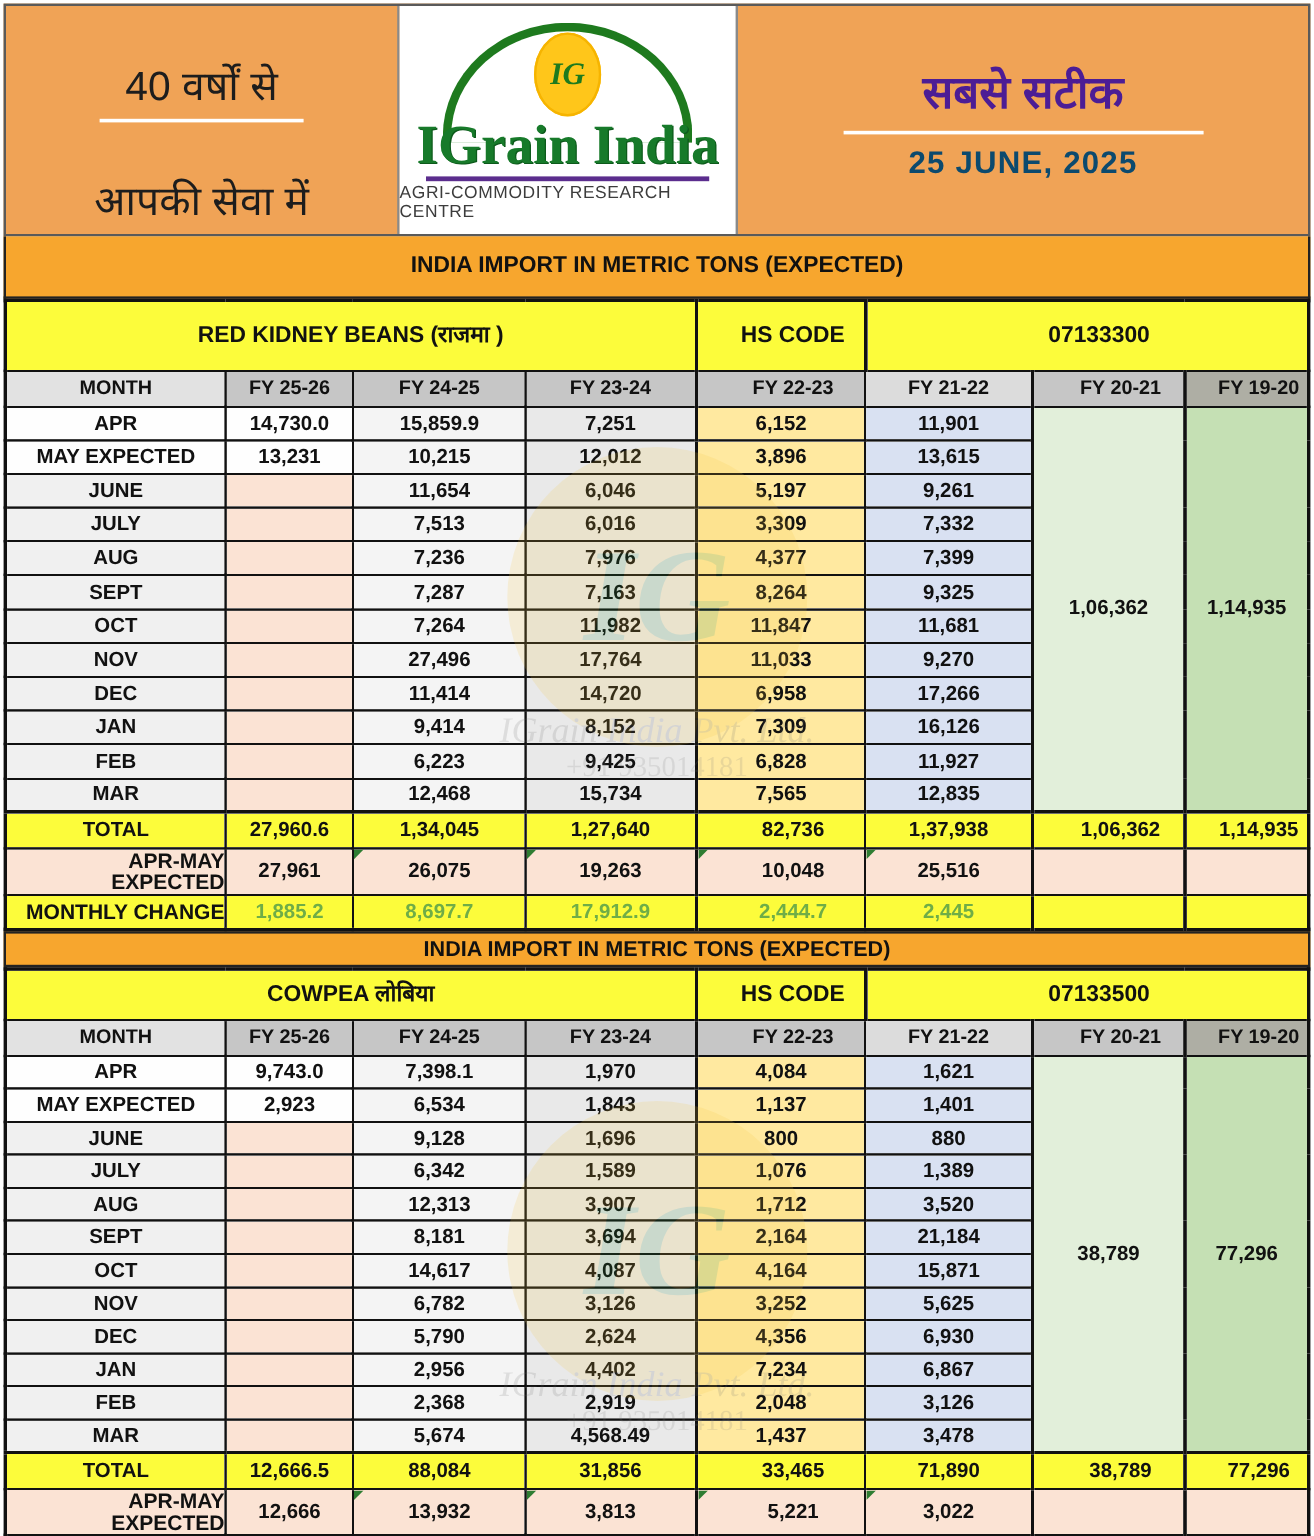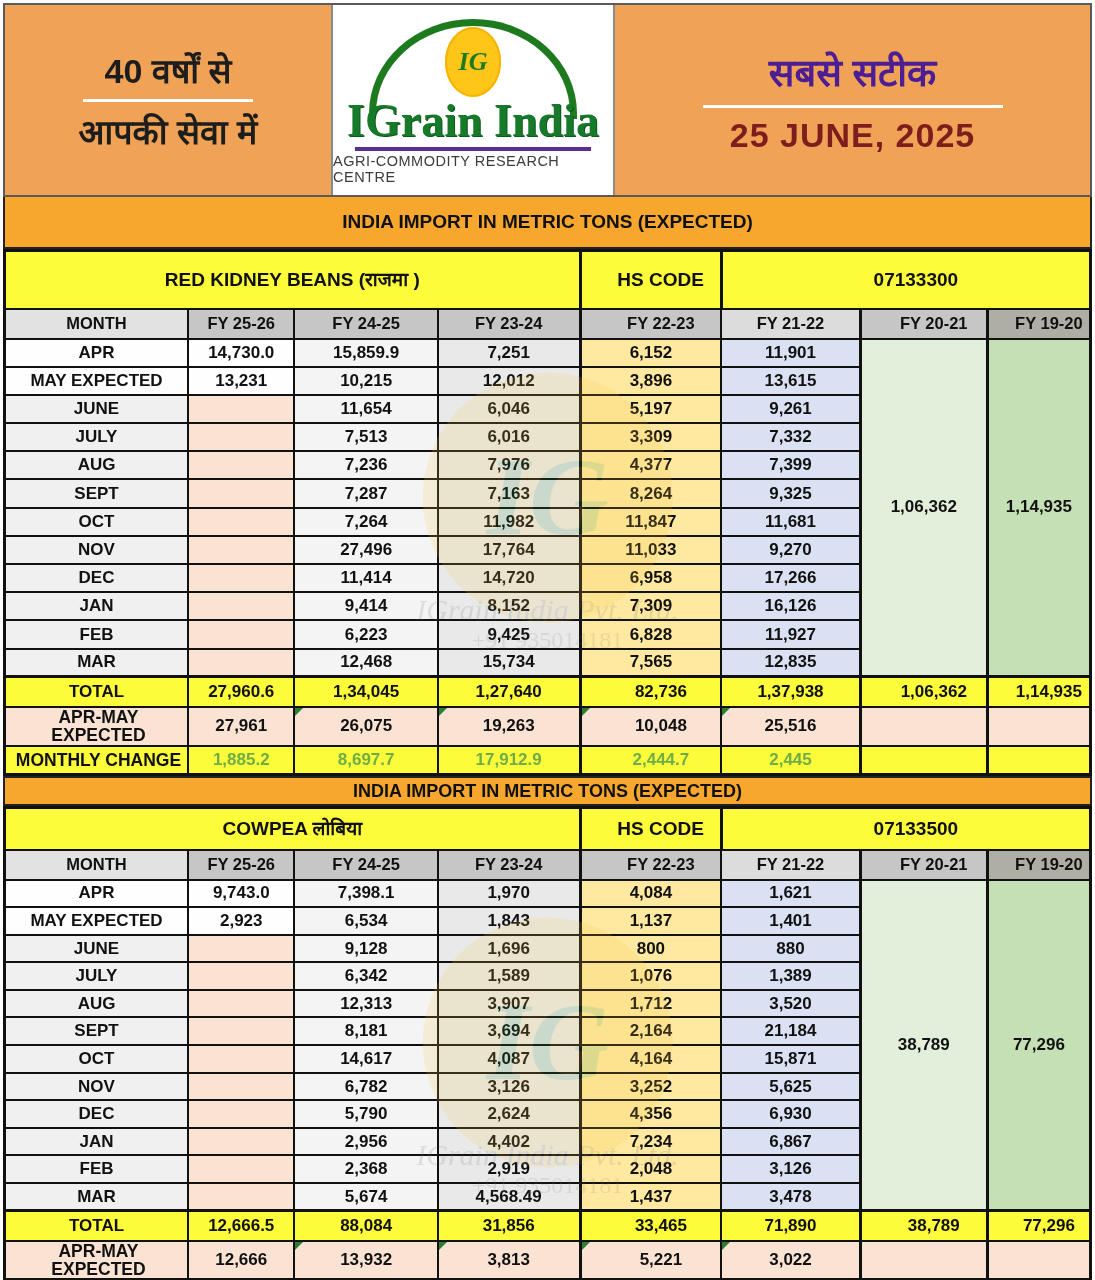--- a/index.html
+++ b/index.html
@@ -13,21 +13,21 @@
   
   .masthead {
     height: 194px; display: flex;
     background: #F0A356; border: 2px solid #5a5a5a;
   }
   .mh-left {
     width: 328px; display: flex; flex-direction: column;
     align-items: center; justify-content: center; gap: 6px;
     border-right: 2px solid #8a8a8a;
   }
-  .mh-hindi { font-size: 34px; font-weight: bold; color: #1d1d1d; }
+  .mh-hindi { font-size: 34px; font-weight: normal; color: #1d1d1d; margin-top: 35px; }
   .mh-rule { height: 3px; background: #ffffff; width: 170px; }
   .mh-center {
     width: 282px; background: #ffffff; position: relative;
     display: flex; flex-direction: column; align-items: center; justify-content: flex-end;
     padding-bottom: 10px; border-right: 2px solid #8a8a8a;
   }
   .arch {
     position: absolute; top: 14px; left: 50%; transform: translateX(-50%);
     width: 208px; height: 100px;
     border: 7px solid #1E7A1E; border-bottom: none;
@@ -47,21 +47,21 @@
     letter-spacing: 0px; text-shadow: 1px 1px 0 #0d5a1b;
   }
   .brand-rule { width: 236px; height: 4px; background: #5B2D8E; margin: 3px 0 2px 0; }
   .brand-sub { font-size: 14.5px; color: #3c3c3c; letter-spacing: 0.5px; }
   .mh-right {
     flex: 1; display: flex; flex-direction: column;
     align-items: center; justify-content: center; gap: 8px;
   }
   .mh-tagline { font-size: 38px; font-weight: bold; color: #4c1d95; }
   .mh-rule2 { height: 3px; background: #ffffff; width: 300px; }
-  .mh-date { font-size: 34px; font-weight: bold; color: #7f1d1d; letter-spacing: 1px; }
+  .mh-date { font-size: 26px; font-weight: bold; color: #0c4a6e; letter-spacing: 1px; }
 
   
   .banner {
     height: 52px; background: #F7A62E; border: 2px solid #222; border-top: none;
     display: flex; align-items: center; justify-content: center;
     font-size: 19px; font-weight: bold; color: #111;
   }
   .banner.small { height: 30px; font-size: 18px; border-top: 2px solid #222; }
 
   
@@ -94,21 +94,21 @@
   td.c2 { background: #F4F4F4; }
   td.c3 { background: #E9E9E9; }
   td.c4 { background: #FFE9A0; border-left-width: 3px; text-align: center; }
   td.c5 { background: #D9E1F2; }
   td.mg1 { background: #E2EFDA; border-left-width: 3px; }
   td.mg2 { background: #C5E0B4; border-left-width: 3px; }
 
   tr.rowT { height: 30px; } tr.rowT td { background: #FCFC3B; border-top-width: 3px; }
   tr.rowE { height: 30px; } tr.rowE td { background: #FBE3D4; }
   tr.rowC { height: 29px; } tr.rowC td { background: #FCFC3B; }
-  tr.rowE td.flab, tr.rowC td.flab { text-align: center; padding-left: 4px; font-size: 17.5px; margin-top: 24px; }
+  tr.rowE td.flab, tr.rowC td.flab { text-align: right; padding-left: 4px; font-size: 17.5px; margin-top: 24px; }
   tr.rowC td.pos { color: #6FAD47; }
   tr.rowC td.neg { color: #E94E1B; }
   td.tri::before {
     content: ""; position: absolute; top: 0; left: 0;
     border-top: 8px solid #2e7d32; border-right: 8px solid transparent;
   }
 
   
   .wm { position: absolute; left: 50%; top: 50%; transform: translate(-50%,-50%);
         pointer-events: none; z-index: 6; opacity: 0.16; text-align: center; }

